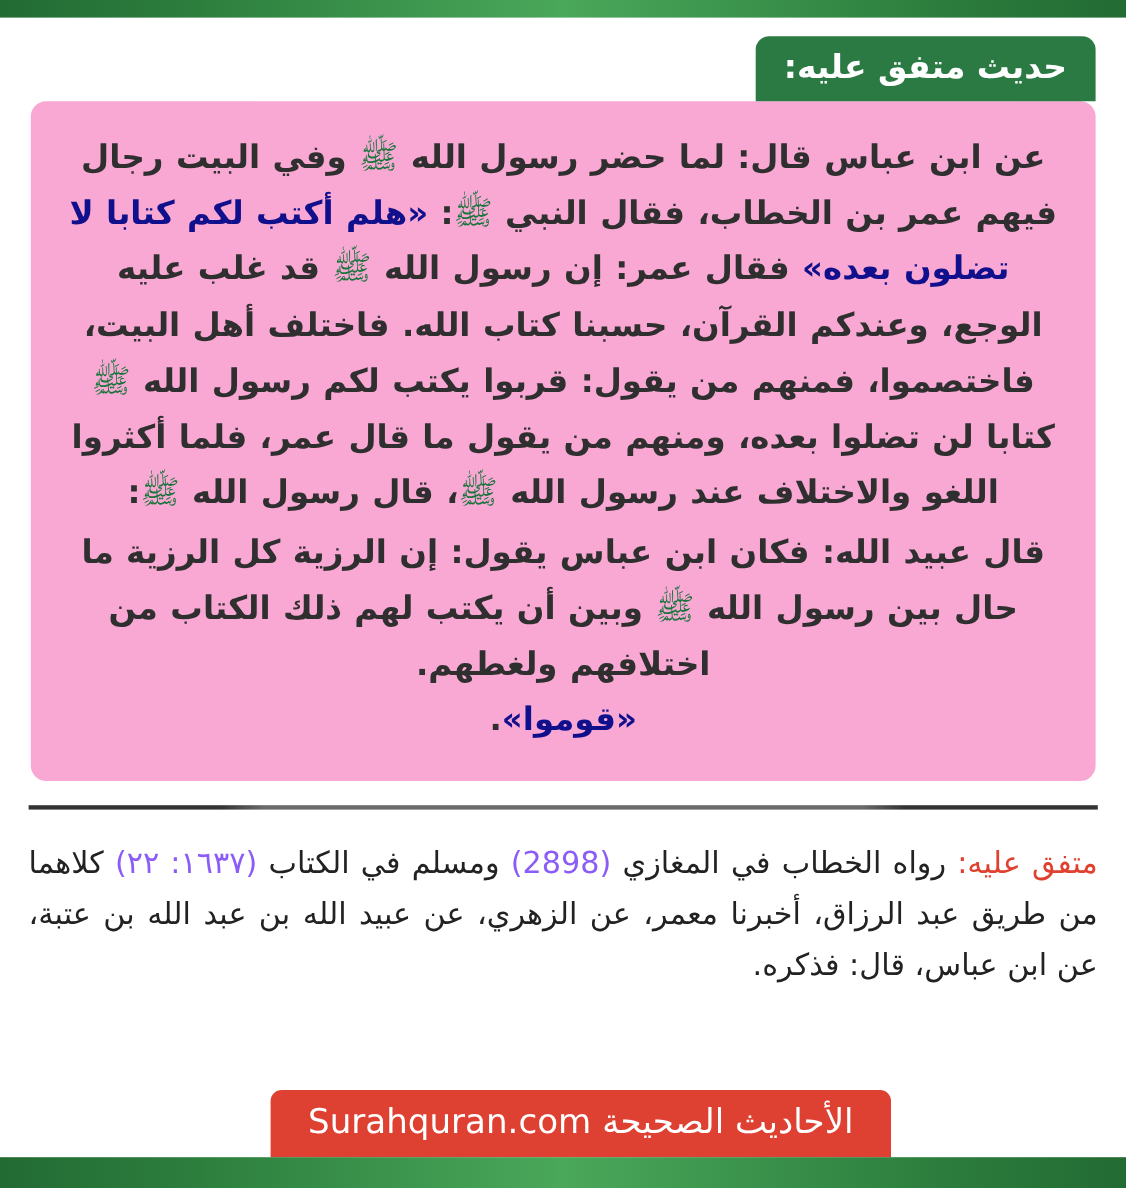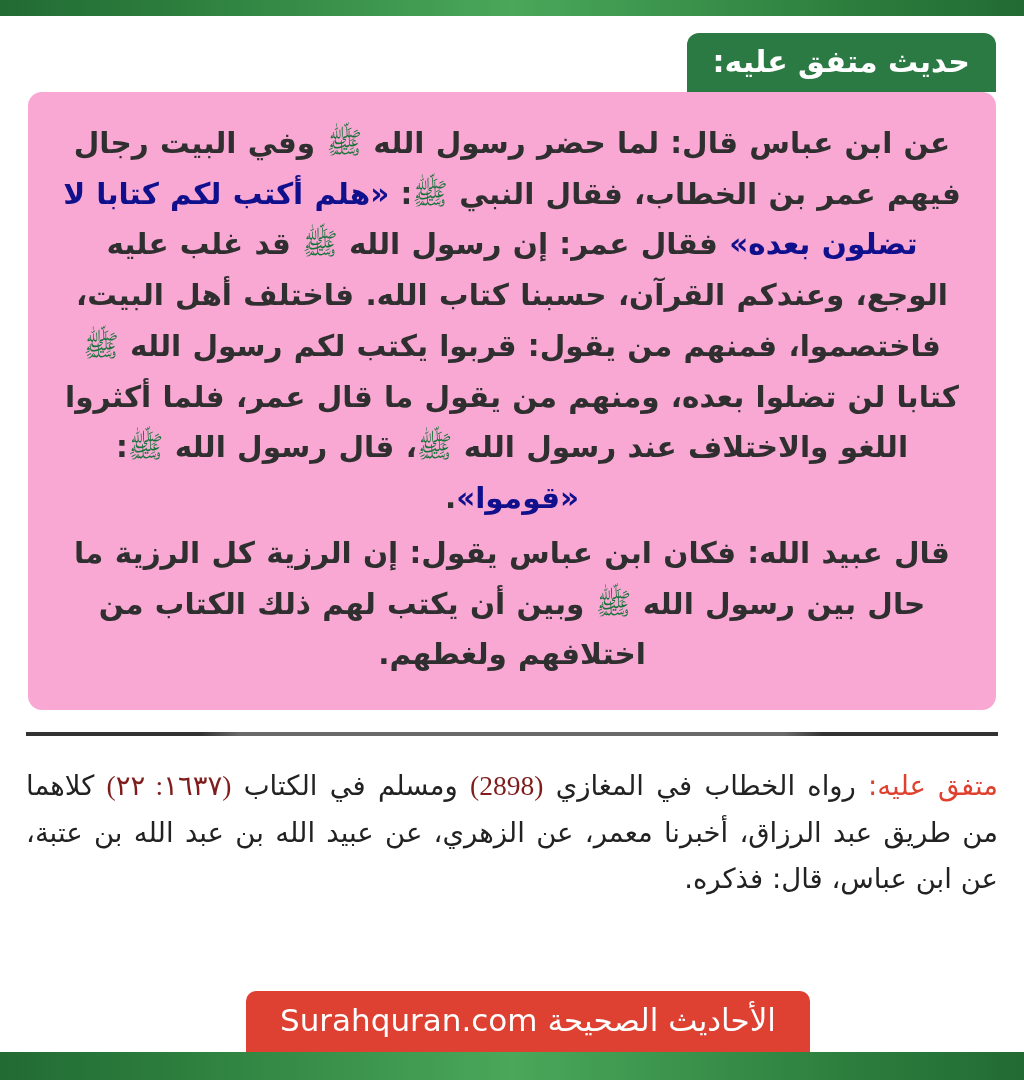--- a/index.html
+++ b/index.html
@@ -113,23 +113,22 @@
     color: #222222;
     text-align: justify;
     text-align-last: right;
     font-weight: 400;
   }
   .citation-label {
     color: #e0412f;
     font-weight: 400;
   }
   .ref-num {
-    color: #7f1d1d;
+    color: #8b5cf6;
     font-weight: 400;
-    font-family: Liberation Serif, serif;
   }
 
   
   .footer-row {
     position: absolute;
     bottom: 28px;
     left: 16px;
     width: 1024px;
     display: flex;
     justify-content: center;
@@ -153,23 +152,23 @@
 <div class="sheet">
 
   <div class="header-row">
     <div class="hadith-grade-badge">حديث متفق عليه:</div>
   </div>
 
   <div class="hadith-card">
 
     <p class="hadith-body"><span>عن ابن عباس قال: لما حضر رسول الله </span><span class="salla">ﷺ</span><span> وفي البيت رجال فيهم عمر بن الخطاب، فقال النبي </span><span class="salla">ﷺ</span><span>: </span><span class="quote-blue">«هلم أكتب لكم كتابا لا تضلون بعده»</span><span> فقال عمر: إن رسول الله </span><span class="salla">ﷺ</span><span> قد غلب عليه الوجع، وعندكم القرآن، حسبنا كتاب الله. فاختلف أهل البيت، فاختصموا، فمنهم من يقول: قربوا يكتب لكم رسول الله </span><span class="salla">ﷺ</span><span> كتابا لن تضلوا بعده، ومنهم من يقول ما قال عمر، فلما أكثروا اللغو والاختلاف عند رسول الله </span><span class="salla">ﷺ</span><span>، قال رسول الله </span><span class="salla">ﷺ</span><span>:</span></p>
 
+    <p class="hadith-body second"><span>قال عبيد الله: فكان ابن عباس يقول: إن الرزية كل الرزية ما حال بين رسول الله </span><span class="salla">ﷺ</span><span> وبين أن يكتب لهم ذلك الكتاب من اختلافهم ولغطهم.</span></p>
+
     <p class="hadith-body line-center-quote"><span class="quote-blue">«قوموا»</span><span>.</span></p>
-
-    <p class="hadith-body second"><span>قال عبيد الله: فكان ابن عباس يقول: إن الرزية كل الرزية ما حال بين رسول الله </span><span class="salla">ﷺ</span><span> وبين أن يكتب لهم ذلك الكتاب من اختلافهم ولغطهم.</span></p>
 
   </div>
 
   <div class="divider"></div>
 
   <p class="citation"><span class="citation-label">متفق عليه:</span><span> رواه الخطاب في المغازي </span><span class="ref-num">(2898)</span><span> ومسلم في الكتاب </span><span class="ref-num">(١٦٣٧: ٢٢)</span><span> كلاهما من طريق عبد الرزاق، أخبرنا معمر، عن الزهري، عن عبيد الله بن عبد الله بن عتبة، عن ابن عباس، قال: فذكره.</span></p>
 
 </div>
 
 <div class="footer-row">

